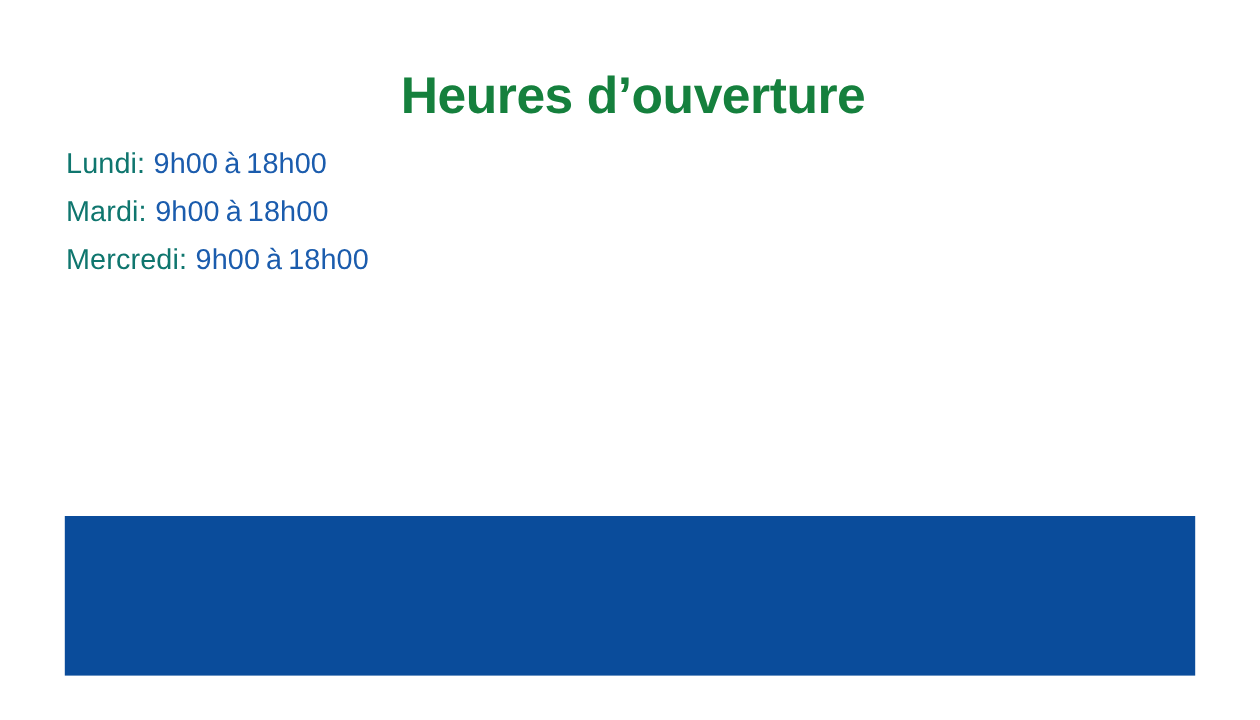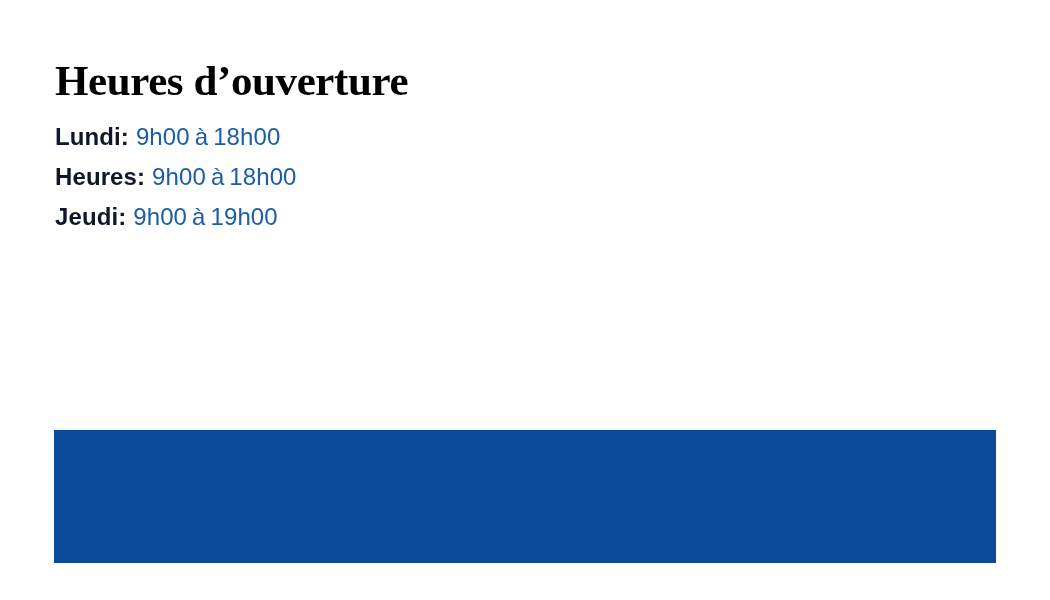--- a/index.html
+++ b/index.html
@@ -23,46 +23,46 @@
   }
 
   .content {
     position: absolute;
     left: 55px;
     top: 58px;
     width: 945px;
   }
 
   .page-title {
-    font-family: Liberation Serif, serif;
+    font-family: Liberation Sans, sans-serif;
     font-weight: bold;
     font-size: 43px;
     line-height: 1.05;
     letter-spacing: -0.4px;
-    color: #000000;
+    color: #15803d;
     margin: 0 0 14px 0;
     white-space: nowrap;
+    text-align: center;
   }
 
   .hours-list {
     list-style: none;
     margin: 0;
     padding: 0;
   }
 
   .hours-row {
     font-size: 24px;
     line-height: 40px;
     white-space: nowrap;
     letter-spacing: 0.1px;
   }
 
   .day-label {
-    color: #0f172a;
-    font-weight: bold;
+    color: #0f766e;
   }
 
   .time-value {
     color: #1B5CAD;
     margin-left: 7px;
   }
 
   .time-value .sep {
     padding: 0 5px;
   }
@@ -85,27 +85,27 @@
 
     <h1 class="page-title">Heures d’ouverture</h1>
 
     <ul class="hours-list">
 
       <li class="hours-row">
         <span class="day-label">Lundi:</span><span class="time-value"><span>9h00</span><span class="sep">à</span><span>18h00</span></span>
       </li>
 
       <li class="hours-row">
-        <span class="day-label">Heures:</span><span class="time-value"><span>9h00</span><span class="sep">à</span><span>18h00</span></span>
+        <span class="day-label">Mardi:</span><span class="time-value"><span>9h00</span><span class="sep">à</span><span>18h00</span></span>
       </li>
 
+      <li class="hours-row">
+        <span class="day-label">Mercredi:</span><span class="time-value"><span>9h00</span><span class="sep">à</span><span>18h00</span></span>
+      </li>
 
-      <li class="hours-row">
-        <span class="day-label">Jeudi:</span><span class="time-value"><span>9h00</span><span class="sep">à</span><span>19h00</span></span>
-      </li>
 
 
 
 
     </ul>
   </div>
 
   <div class="blue-band"></div>
 
 </div>

